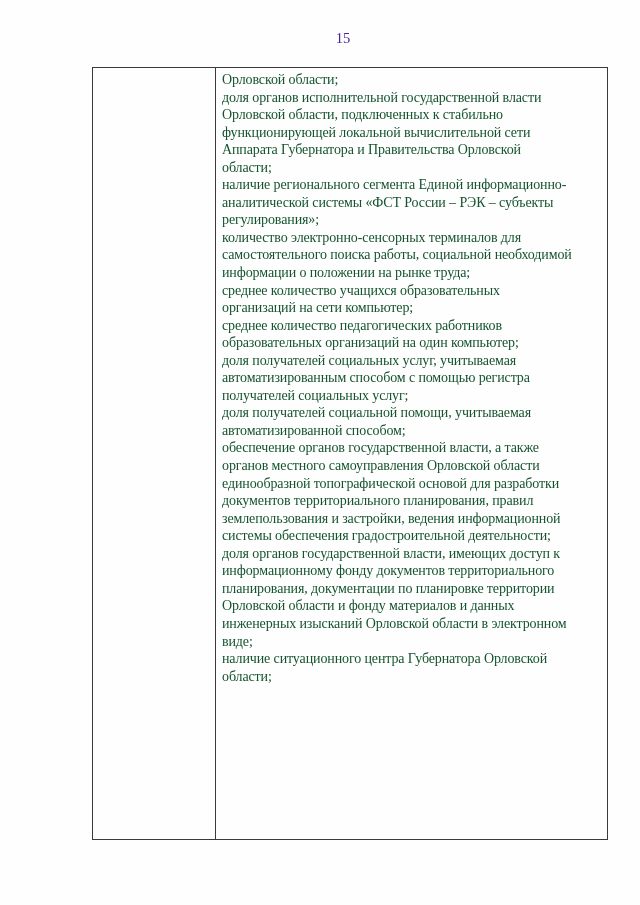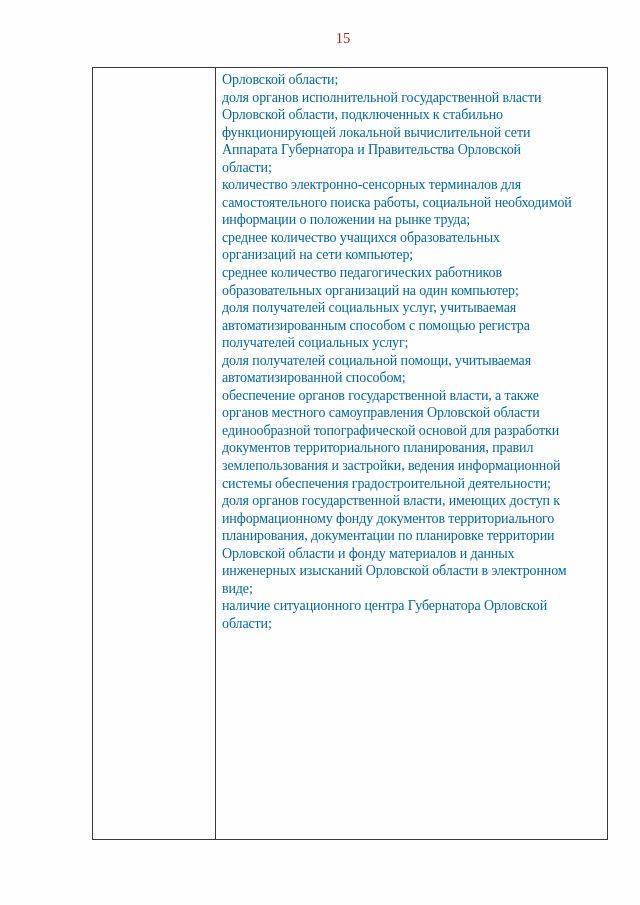--- a/index.html
+++ b/index.html
@@ -16,21 +16,21 @@
     color: #151515;
     overflow: hidden;
   }
   .page-number {
     position: absolute;
     top: 30px;
     left: 283px;
     width: 120px;
     text-align: center;
     font-size: 14.5px;
-    color: #b91c1c;
+    color: #4c1d95;
   }
   .content-table {
     position: absolute;
     left: 92px;
     top: 67px;
     width: 514px;
     height: 771px;
     border: 1.6px solid #3a3a3a;
     display: flex;
     box-sizing: content-box;
@@ -44,41 +44,44 @@
     flex: 1;
     padding: 3px 2px 0 6px;
     overflow: hidden;
   }
   .cell-item {
     margin: 0;
     font-size: 14px;
     line-height: 17.55px;
     letter-spacing: -0.12px;
     white-space: pre-line;
-    color: #0369a1;
+    color: #14532d;
   }
 </style>
 </head>
 <body>
 
 <div class="page">
 
   <div class="page-number">15</div>
 
   <div class="content-table">
 
     <div class="col-left"></div>
 
     <div class="col-right">
       <p class="cell-item">Орловской области;</p>
       <p class="cell-item">доля органов исполнительной государственной власти
 Орловской области, подключенных к стабильно
 функционирующей локальной вычислительной сети
 Аппарата Губернатора и Правительства Орловской
 области;</p>
+      <p class="cell-item">наличие регионального сегмента Единой информационно-
+аналитической системы «ФСТ России – РЭК – субъекты
+регулирования»;</p>
       <p class="cell-item">количество электронно-сенсорных терминалов для
 самостоятельного поиска работы, социальной необходимой
 информации о положении на рынке труда;</p>
       <p class="cell-item">среднее количество учащихся образовательных
 организаций на сети компьютер;</p>
       <p class="cell-item">среднее количество педагогических работников
 образовательных организаций на один компьютер;</p>
       <p class="cell-item">доля получателей социальных услуг, учитываемая
 автоматизированным способом с помощью регистра
 получателей социальных услуг;</p>

